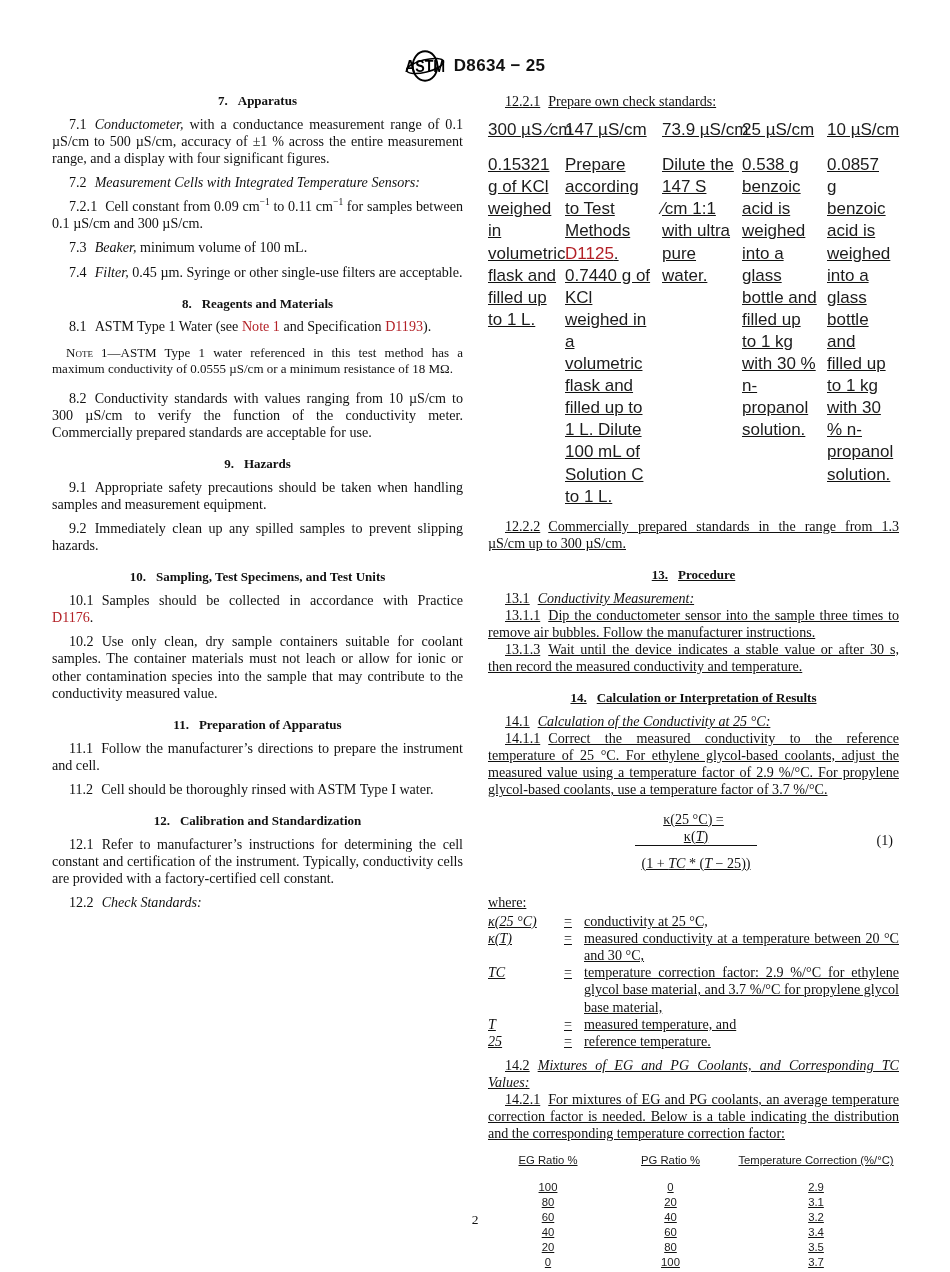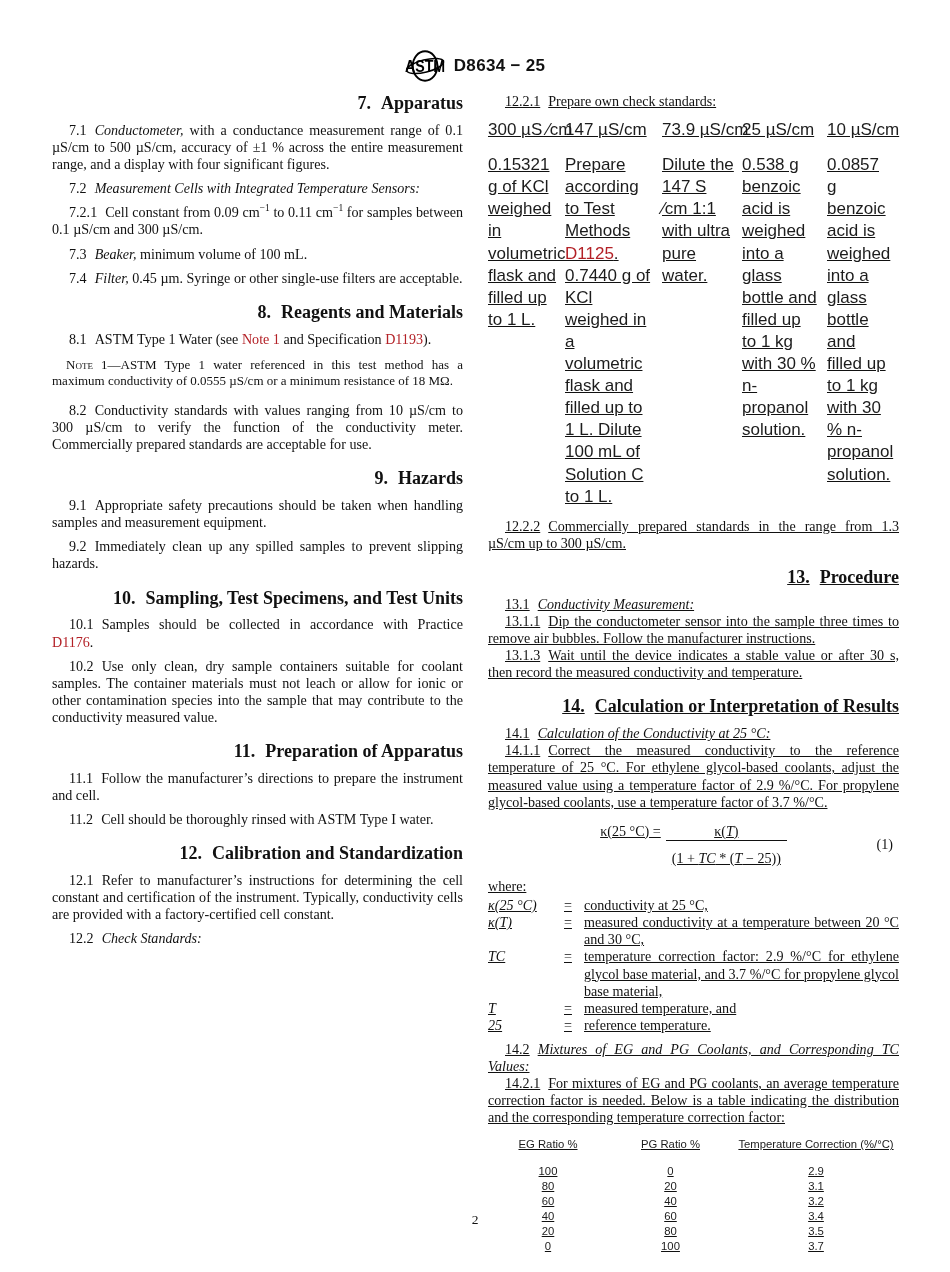--- a/index.html
+++ b/index.html
@@ -6,38 +6,38 @@
   .page{position:relative;width:950px;height:1272px;background:#ffffff;color:#111;
         font-family:"Liberation Serif","DejaVu Serif",serif;overflow:hidden;}
   
   .doc-header{position:absolute;top:48px;left:0;right:0;display:flex;justify-content:center;align-items:center;gap:7px;}
   .logo{display:inline-block;width:42px;height:36px;}
   .doc-title{font-family:"Liberation Sans","DejaVu Sans",sans-serif;font-weight:bold;font-size:17px;letter-spacing:.3px;}
   
   .col{position:absolute;top:93px;width:411px;font-size:14.1px;line-height:1.215;text-align:justify;}
   .col-left{left:52px;}
   .col-right{left:488px;text-decoration:underline;}
-  .sec-h{font-weight:bold;font-size:18px;margin:15px 0 7px;text-align:right;}
+  .sec-h{font-weight:bold;font-size:13px;margin:15px 0 7px;text-align:center;}
   .sec-h:first-child{margin-top:0;}
   .h-num{margin-right:10px;}
   .para{margin:7px 0 0;text-indent:17px;}
   .tight{margin-top:0;}
   .pnum{margin-right:8px;}
   .ref{color:#b32026;text-decoration:none;cursor:pointer;}
   .note{margin-top:9px;font-size:13px;line-height:1.24;text-indent:14px;}
   .sc{font-variant:small-caps;}
   .sup{font-size:9.5px;vertical-align:super;line-height:0;}
   
   .chk-table{display:grid;grid-template-columns:75px 95px 78px 83px 1fr;column-gap:2px;
              font-family:"Liberation Sans","DejaVu Sans",sans-serif;font-size:17px;line-height:1.3;
              text-align:left;text-indent:0;margin-top:9px;color:#1c1c1c;}
   .chk-head{margin-bottom:13px;white-space:nowrap;}
   .chk-cell{padding-right:6px;}
   
-  .equation{position:relative;display:flex;justify-content:center;margin:12px 0 11px;text-align:center;}
+  .equation{position:relative;display:flex;justify-content:center;margin:12px 0 22px;text-align:center;flex-direction:column;}
   .frac{display:inline-flex;flex-direction:column;align-items:center;margin-left:5px;}
   .frac .fnum{padding:0 6px;}
   .frac .fden{border-top:1px solid #111;padding:9px 6px 0;}
   .eq-no{position:absolute;right:6px;top:50%;transform:translateY(-50%);}
   .vit{font-style:italic;}
   
   .where-label{margin:2px 0 2px;text-align:left;}
   .where-row{display:grid;grid-template-columns:76px 20px 1fr;align-items:start;}
   .w-def{text-align:justify;}
   

